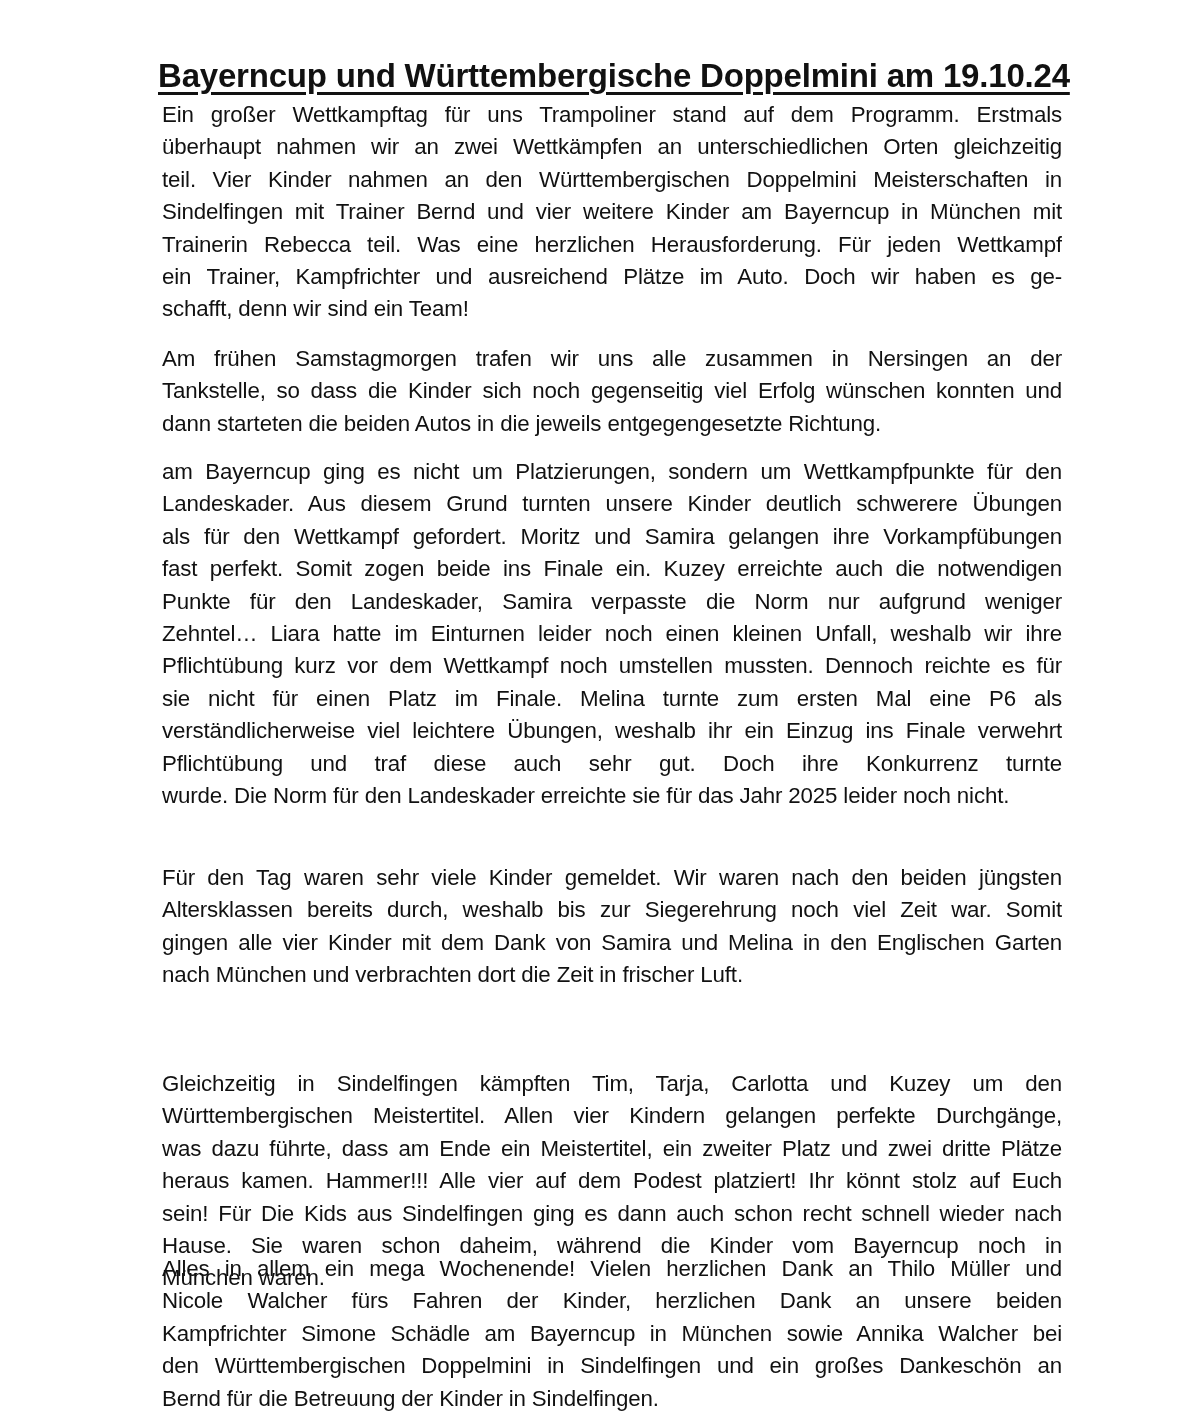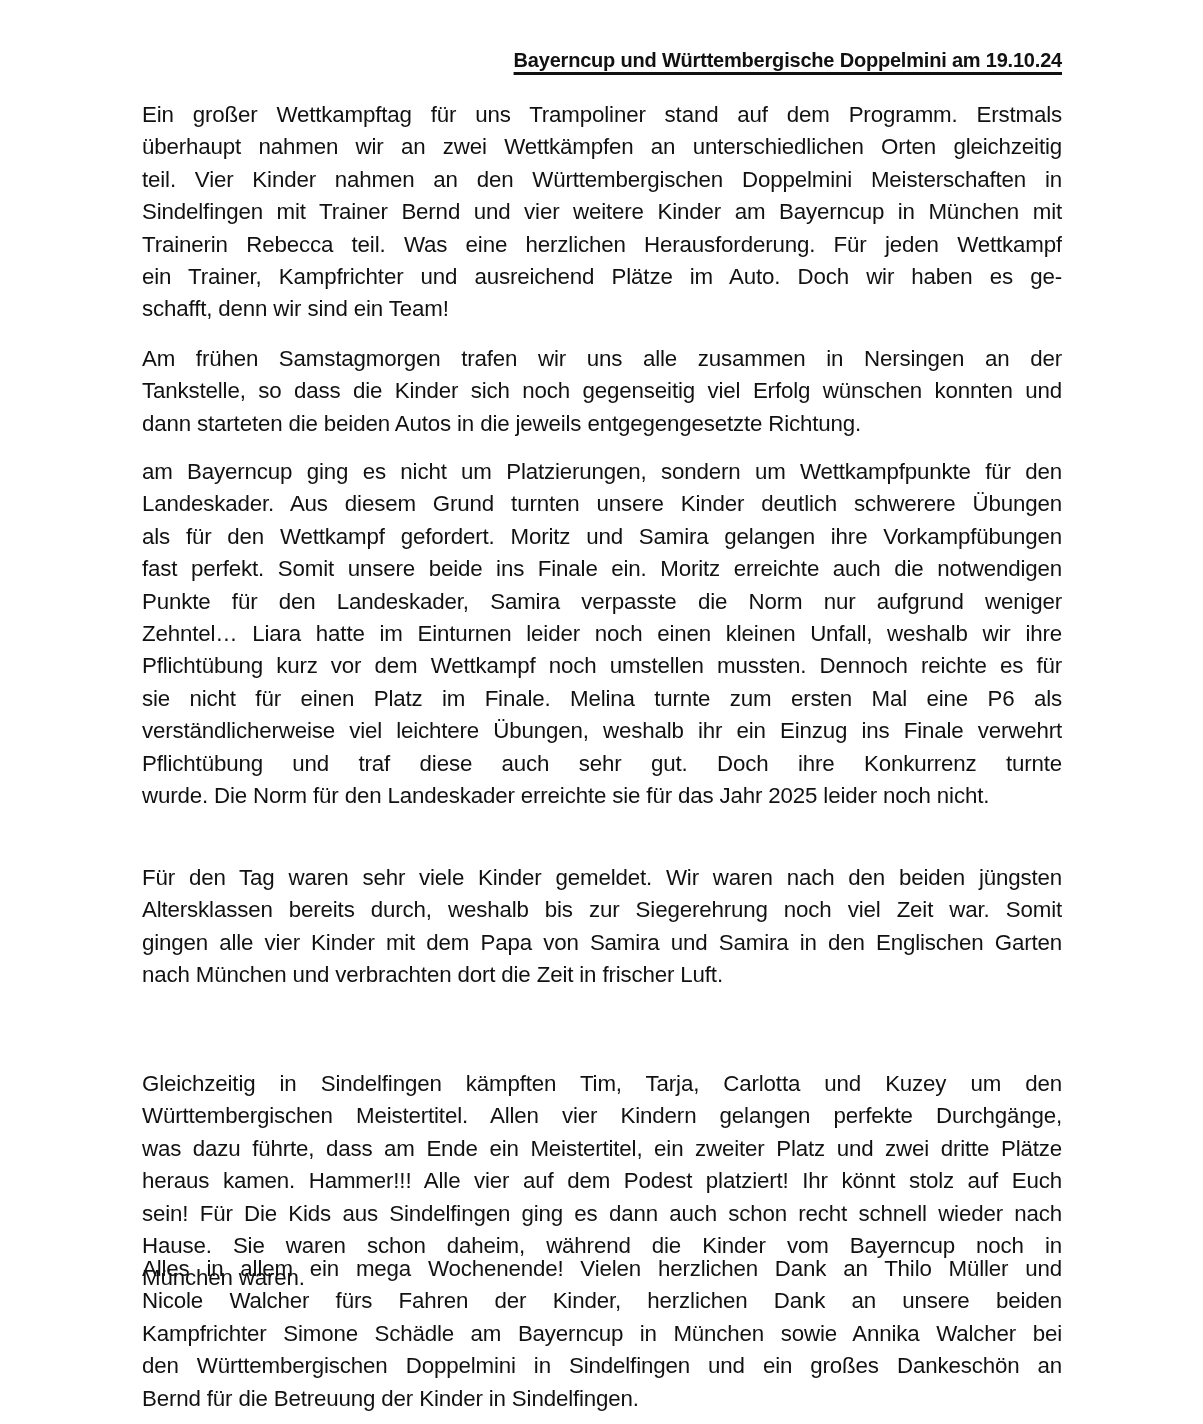--- a/index.html
+++ b/index.html
@@ -1,26 +1,26 @@
 <!DOCTYPE html>
 <html><head>
 <meta charset="utf-8">
 <style>
   html, body { margin: 0; padding: 0; background: #ffffff; }
   body { width: 1203px; height: 1424px; position: relative; overflow: hidden;
          font-family: "Liberation Sans", sans-serif; color: #111111; }
   .page { position: absolute; left: 142px; top: 0; width: 920px; }
-  .title { position: absolute; left: 0; top: 40px; width: 920px; margin: 0;
-           font-size: 20px; font-weight: bold; line-height: 40px;
+  .title { position: absolute; left: 0; top: 40px; width: 920px; margin: 16px;
+           font-size: 33px; font-weight: bold; line-height: 40px;
            text-decoration: underline; text-decoration-thickness: 3px;
-           text-underline-offset: 5px; white-space: nowrap; letter-spacing: -0.2px; text-align: right; }
+           text-underline-offset: 5px; white-space: nowrap; letter-spacing: -0.2px; }
   .para { position: absolute; left: 0; width: 920px; margin: 0; }
   .line { display: block; height: 32.4px; line-height: 32.4px; font-size: 22.3px;
           text-align: justify; text-align-last: justify; white-space: nowrap;
-          overflow: hidden; letter-spacing: -0.15px; }
+          overflow: hidden; letter-spacing: -0.15px; margin-left: 20px; }
   .line.last { text-align: right; text-align-last: left; }
 </style>
 </head>
 <body>
 
 <div class="page">
   <h1 class="title">Bayerncup und Württembergische Doppelmini am 19.10.24</h1>
 
   <div class="para" style="top:99px;">
     <span class="line">Ein großer Wettkampftag für uns Trampoliner stand auf dem Programm. Erstmals</span>
@@ -35,34 +35,34 @@
   <div class="para" style="top:343px;">
     <span class="line">Am frühen Samstagmorgen trafen wir uns alle zusammen in Nersingen an der</span>
     <span class="line">Tankstelle, so dass die Kinder sich noch gegenseitig viel Erfolg wünschen konnten und</span>
     <span class="line last">dann starteten die beiden Autos in die jeweils entgegengesetzte Richtung.</span>
   </div>
 
   <div class="para" style="top:456px;">
     <span class="line">am Bayerncup ging es nicht um Platzierungen, sondern um Wettkampfpunkte für den</span>
     <span class="line">Landeskader. Aus diesem Grund turnten unsere Kinder deutlich schwerere Übungen</span>
     <span class="line">als für den Wettkampf gefordert. Moritz und Samira gelangen ihre Vorkampfübungen</span>
-    <span class="line">fast perfekt. Somit unsere beide ins Finale ein. Moritz erreichte auch die notwendigen</span>
+    <span class="line">fast perfekt. Somit zogen beide ins Finale ein. Kuzey erreichte auch die notwendigen</span>
     <span class="line">Punkte für den Landeskader, Samira verpasste die Norm nur aufgrund weniger</span>
     <span class="line">Zehntel… Liara hatte im Einturnen leider noch einen kleinen Unfall, weshalb wir ihre</span>
     <span class="line">Pflichtübung kurz vor dem Wettkampf noch umstellen mussten. Dennoch reichte es für</span>
     <span class="line">sie nicht für einen Platz im Finale. Melina turnte zum ersten Mal eine P6 als</span>
     <span class="line">verständlicherweise viel leichtere Übungen, weshalb ihr ein Einzug ins Finale verwehrt</span>
     <span class="line">Pflichtübung und traf diese auch sehr gut. Doch ihre Konkurrenz turnte</span>
     <span class="line last">wurde. Die Norm für den Landeskader erreichte sie für das Jahr 2025 leider noch nicht.</span>
   </div>
 
   <div class="para" style="top:862px;">
     <span class="line">Für den Tag waren sehr viele Kinder gemeldet. Wir waren nach den beiden jüngsten</span>
     <span class="line">Altersklassen bereits durch, weshalb bis zur Siegerehrung noch viel Zeit war. Somit</span>
-    <span class="line">gingen alle vier Kinder mit dem Papa von Samira und Samira in den Englischen Garten</span>
+    <span class="line">gingen alle vier Kinder mit dem Dank von Samira und Melina in den Englischen Garten</span>
     <span class="line last">nach München und verbrachten dort die Zeit in frischer Luft.</span>
   </div>
 
   <div class="para" style="top:1068px;">
     <span class="line">Gleichzeitig in Sindelfingen kämpften Tim, Tarja, Carlotta und Kuzey um den</span>
     <span class="line">Württembergischen Meistertitel. Allen vier Kindern gelangen perfekte Durchgänge,</span>
     <span class="line">was dazu führte, dass am Ende ein Meistertitel, ein zweiter Platz und zwei dritte Plätze</span>
     <span class="line">heraus kamen. Hammer!!! Alle vier auf dem Podest platziert! Ihr könnt stolz auf Euch</span>
     <span class="line">sein! Für Die Kids aus Sindelfingen ging es dann auch schon recht schnell wieder nach</span>
     <span class="line">Hause. Sie waren schon daheim, während die Kinder vom Bayerncup noch in</span>

